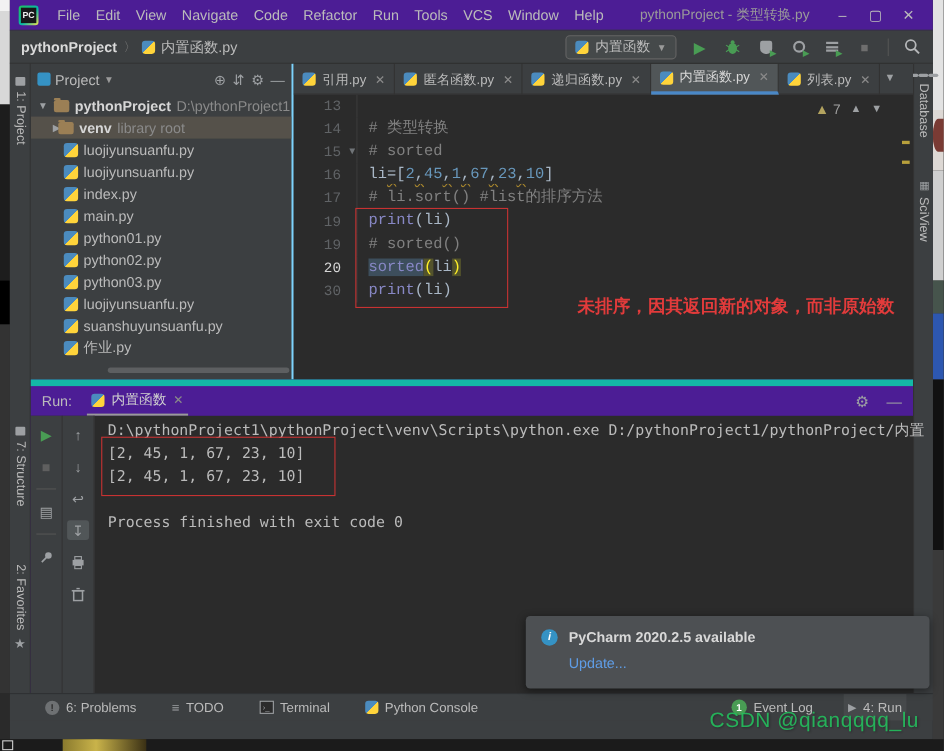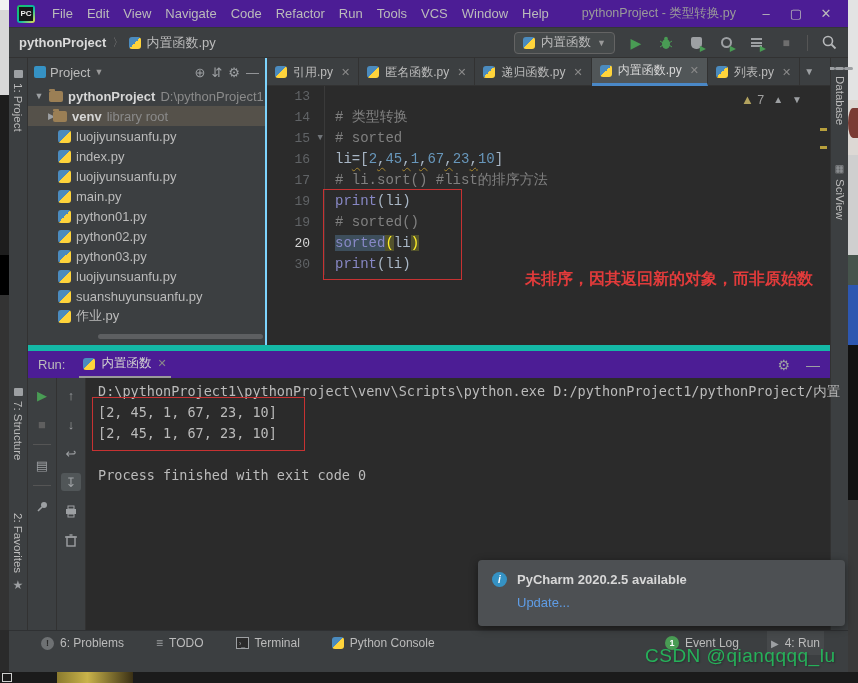--- a/index.html
+++ b/index.html
@@ -332,25 +332,25 @@
           <span class="tname-b">venv</span>
           <span class="tdim">library root</span>
         </div>
         <div id="tree-files">
             <div class="trow file">
               <span class="pyic"></span>
               <span>luojiyunsuanfu.py</span>
             </div>
             <div class="trow file">
               <span class="pyic"></span>
+              <span>luojiyunsuanfu.py</span>
+            </div>
+            <div class="trow file">
+              <span class="pyic"></span>
               <span>index.py</span>
-            </div>
-            <div class="trow file">
-              <span class="pyic"></span>
-              <span>luojiyunsuanfu.py</span>
             </div>
             <div class="trow file">
               <span class="pyic"></span>
               <span>main.py</span>
             </div>
             <div class="trow file">
               <span class="pyic"></span>
               <span>python01.py</span>
             </div>
             <div class="trow file">

